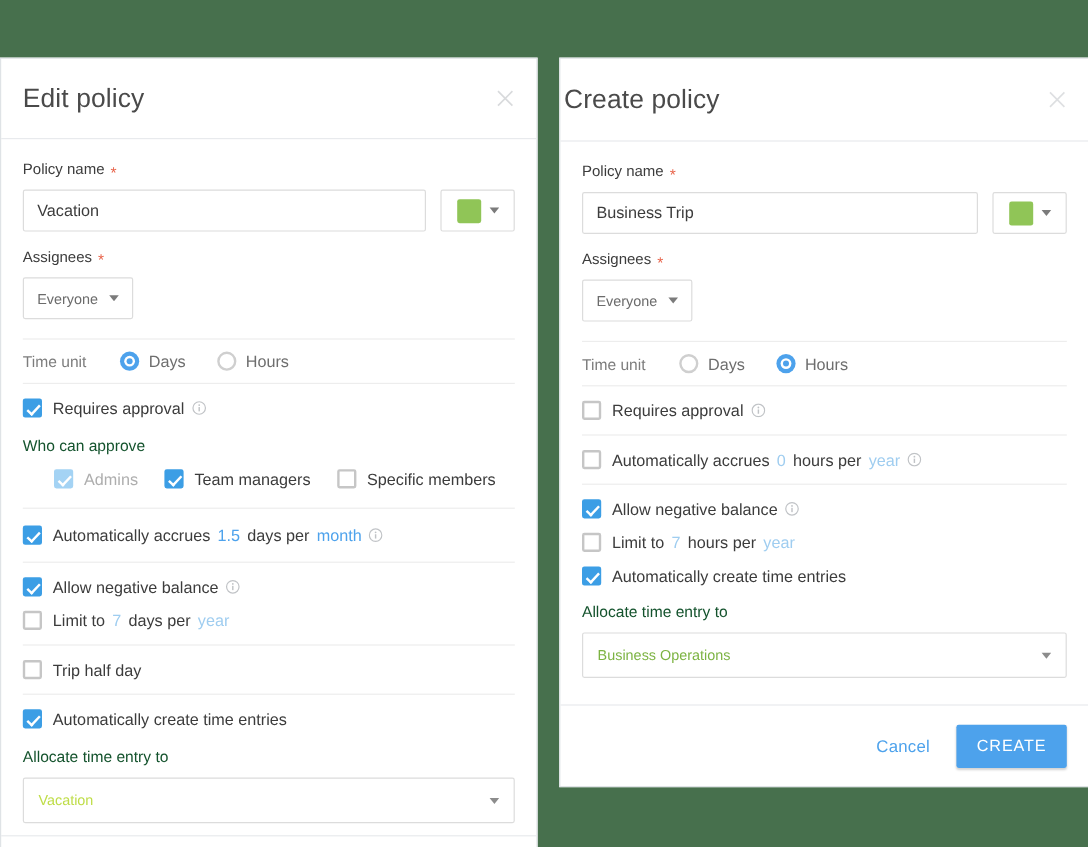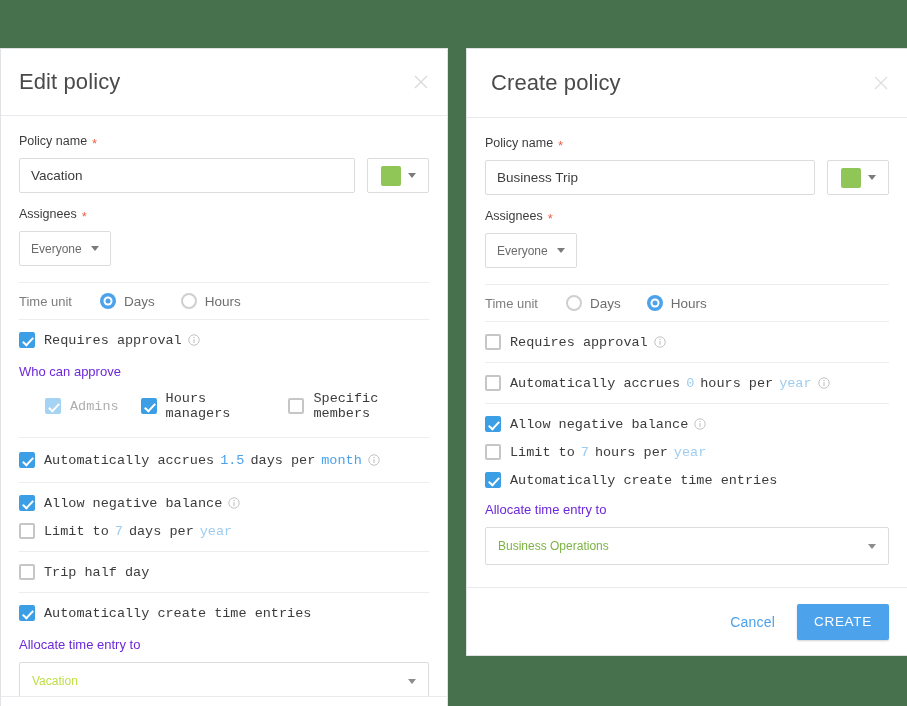--- a/index.html
+++ b/index.html
@@ -23,21 +23,21 @@
   #dlg-create { left: 466px; top: 0px; width: 442px; height: 608px; }
 
   .dlg-header {
     position: relative;
     flex: 0 0 auto;
     border-bottom: 1px solid #e8eaed;
     display: flex;
     align-items: center;
   }
   #dlg-edit .dlg-header   { height: 67px; padding: 0 18px; }
-  #dlg-create .dlg-header { height: 69px; padding: 0 24px; }
+  #dlg-create .dlg-header { height: 69px; padding: 0 3px; }
 
   .dlg-title {
     font-size: 22px;
     color: #4a4a4a;
     font-weight: 400;
     letter-spacing: .1px;
   }
   .close-icon {
     position: absolute;
     right: 16px; top: 50%;
@@ -199,38 +199,38 @@
   }
   .cbox.disabled-on::after {
     content:"";
     position: absolute;
     left: 4px; top: 0.5px;
     width: 4px; height: 9px;
     border: solid #fff;
     border-width: 0 2px 2px 0;
     transform: rotate(43deg);
   }
-  .cb-text { font-size: 13.5px; color: #3c3c3c; display: flex; align-items: center; gap: 6px; flex-wrap: nowrap; font-family: Liberation Mono, monospace;}
+  .cb-text { font-size: 13.5px; color: #3c3c3c; display: flex; align-items: center; gap: 6px; flex-wrap: nowrap;}
   .cb-text.muted { color: #aeaeae; }
 
   .val-blue  { color: #4da2ec; cursor: pointer; }
   .val-blue-dim { color: #9fcdf0; cursor: pointer; }
 
   .info-icon {
     width: 12px; height: 12px;
     display: inline-block;
     flex: 0 0 auto;
     position: relative;
     top: 0px;
     opacity: .85;
     cursor: pointer;
   }
   .info-icon svg { display: block; }
 
-  .sub-label { font-size: 13px; color: #6d28d9; }
+  .sub-label { font-size: 13px; color: #14532d; }
 
   .approvers {
     display: flex;
     align-items: center;
     gap: 22px;
     padding-left: 26px;
   }
 
   
   .big-select {
@@ -363,21 +363,21 @@
       <div class="sp-16"></div>
       <div class="sub-label">Who can approve</div>
       <div class="sp-12"></div>
       <div class="approvers">
         <span class="cb-row">
           <span class="cbox disabled-on"></span>
           <span class="cb-text muted">Admins</span>
         </span>
         <span class="cb-row">
           <span class="cbox on"></span>
-          <span class="cb-text">Hours managers</span>
+          <span class="cb-text">Team managers</span>
         </span>
         <span class="cb-row">
           <span class="cbox"></span>
           <span class="cb-text">Specific members</span>
         </span>
       </div>
 
       <div class="sp-16"></div>
       <hr class="sep">
       <div class="sp-14"></div>

